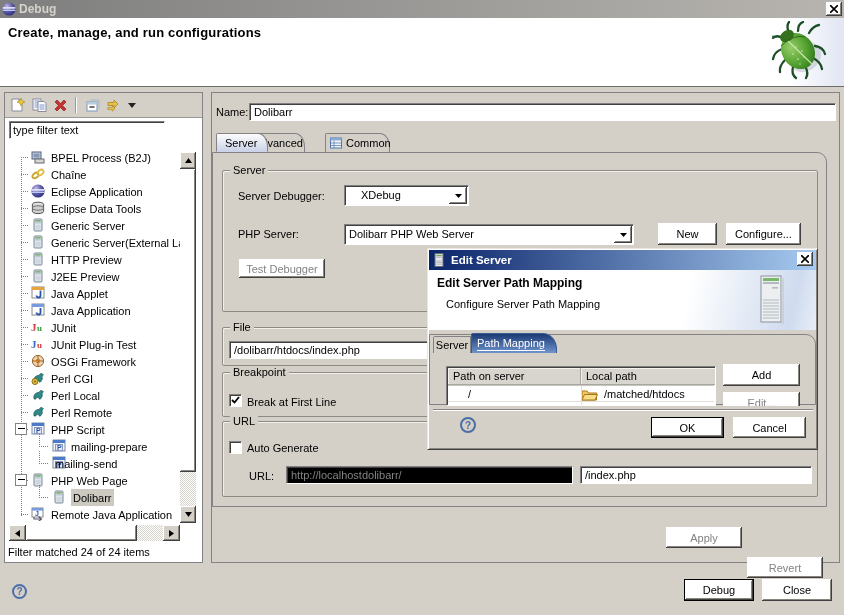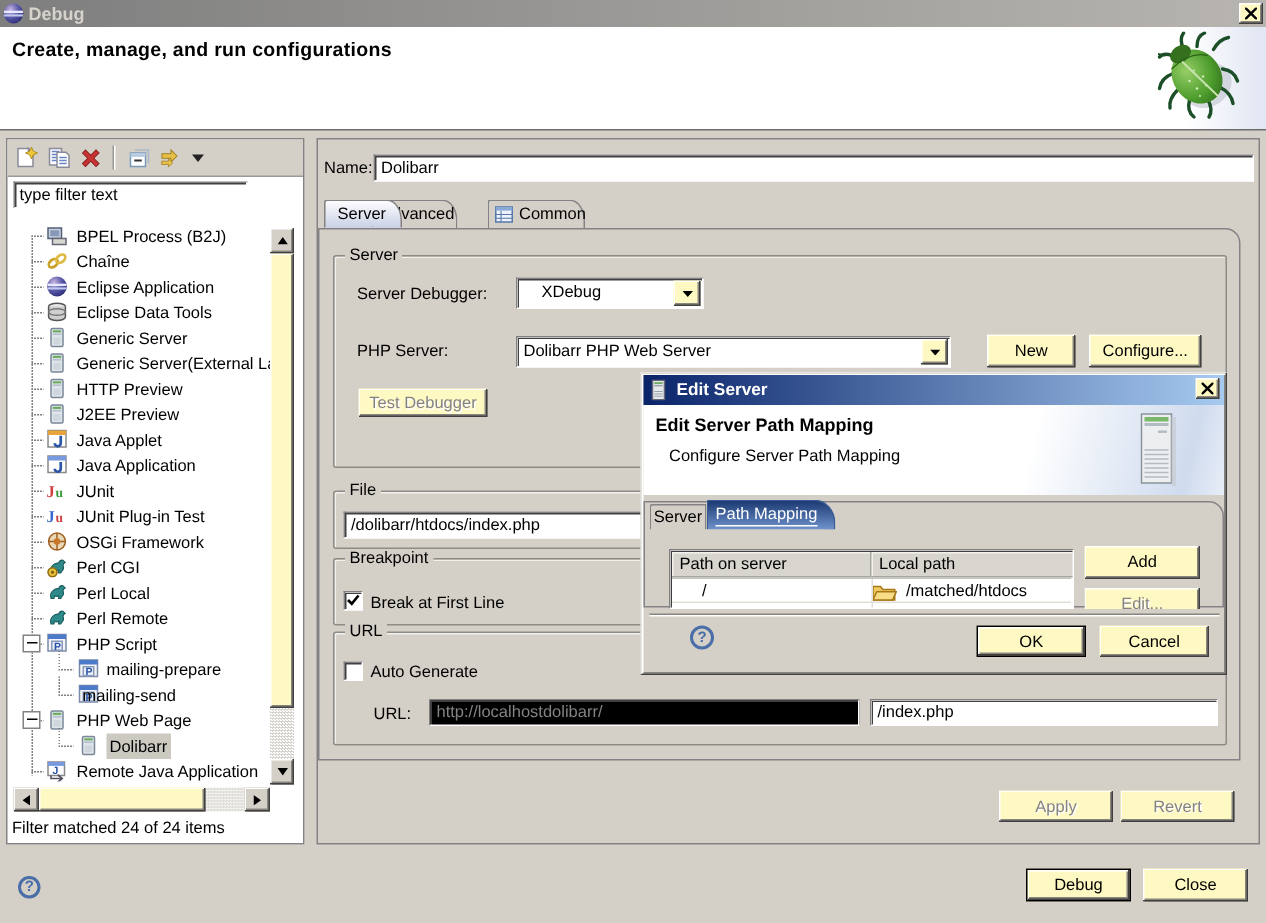--- a/index.html
+++ b/index.html
@@ -1,18 +1,18 @@
 <!DOCTYPE html>
 <html><head><meta charset="utf-8"><style>
 *{margin:0;padding:0;box-sizing:border-box}
 html,body{width:844px;height:615px}
 body{position:relative;background:#d4d0c8;overflow:hidden;
  font-family:"Liberation Sans",sans-serif;font-size:11px;color:#000}
 .a{position:absolute}
-.raised{background:#fef9c3;box-shadow:inset -1px -1px 0 #404040,inset 1px 1px 0 #fff,inset -2px -2px 0 #87857e}
+.raised{background:#ffffff;box-shadow:inset -1px -1px 0 #404040,inset 1px 1px 0 #fff,inset -2px -2px 0 #87857e}
 .btn{display:flex;align-items:center;justify-content:center;font-size:11px}
 .defbtn{border:1px solid #000}
 .sunken{background:#fff;border:1px solid;border-color:#808080 #fff #fff #808080;
  box-shadow:inset 1px 1px 0 #404040}
 .dis{color:#848284;text-shadow:1px 1px 0 #fff}
 .gb{border:1px solid #8d8b86;border-radius:2px;box-shadow:inset 1px 1px 0 #f2f0ec}
 .gl{position:absolute;top:-7px;left:7px;background:#d4d0c8;padding:0 3px;line-height:13px}
 .cb{position:absolute;width:13px;height:13px;background:#fff;border:1px solid;
  border-color:#808080 #fff #fff #808080;box-shadow:inset 1px 1px 0 #404040}
 .tab{position:absolute;display:flex;align-items:center;padding:0 8px;height:19px;
@@ -352,21 +352,21 @@
 <div class="a" style="left:247px;top:396px">Break at First Line</div>
 <div class="a gb" style="left:222px;top:421px;width:596px;height:76px">
     <span class="gl">URL</span>
   </div>
 <div class="cb" style="left:229px;top:441px"></div>
 <div class="a" style="left:247px;top:442px">Auto Generate</div>
 <div class="a" style="left:249px;top:470px">URL:</div>
 <div class="a" style="left:286px;top:466px;width:287px;height:18px;background:#000000;border:1px solid;border-color:#808080 #fff #fff #808080;box-shadow:inset 1px 1px 0 #404040;line-height:16px;padding-left:4px;color:#848284">http://localhostdolibarr/</div>
 <div class="a sunken" style="left:580px;top:466px;width:232px;height:18px;line-height:16px;padding-left:4px">/index.php</div>
 <div class="a raised btn dis" style="left:666px;top:527px;width:76px;height:21px">Apply</div>
-<div class="a raised btn dis" style="left:747px;top:527px;width:76px;height:21px">Revert</div>
+<div class="a raised btn dis" style="left:747px;top:557px;width:76px;height:21px">Revert</div>
 <div class="a" style="left:427px;top:248px;width:391px;height:202px;background:#d4d0c8;border:1px solid;border-color:#e8e6e2 #404040 #404040 #e8e6e2;box-shadow:inset 1px 1px 0 #fff,inset -1px -1px 0 #87857e;z-index:10"></div>
 <div class="a" style="z-index:11;left:429px;top:250px;width:387px;height:20px;background:linear-gradient(to right,#0a246a,#a6caf0)"></div>
 <svg class="a" style="z-index:11;left:433px;top:253px" width="12" height="14" viewBox="0 0 12 14">
     <rect x="2" y="0.5" width="8" height="13" fill="#e6e8ea" stroke="#667"></rect>
     <rect x="3.2" y="1.8" width="5.6" height="1.2" fill="#6cab5e"></rect>
     <rect x="3.2" y="3.6" width="5.6" height="1" fill="#9aa4ae"></rect>
     <path d="M3.2 8 h5.6 M3.2 9.6 h5.6 M3.2 11.2 h5.6" stroke="#9aa4ae" stroke-width="0.7"></path>
   </svg>
 <div class="a" style="z-index:11;left:451px;top:254px;font-weight:bold;font-size:11.5px;color:#fff">Edit Server</div>
 <div class="a raised btn" style="z-index:11;left:797px;top:252px;width:16px;height:14px">

